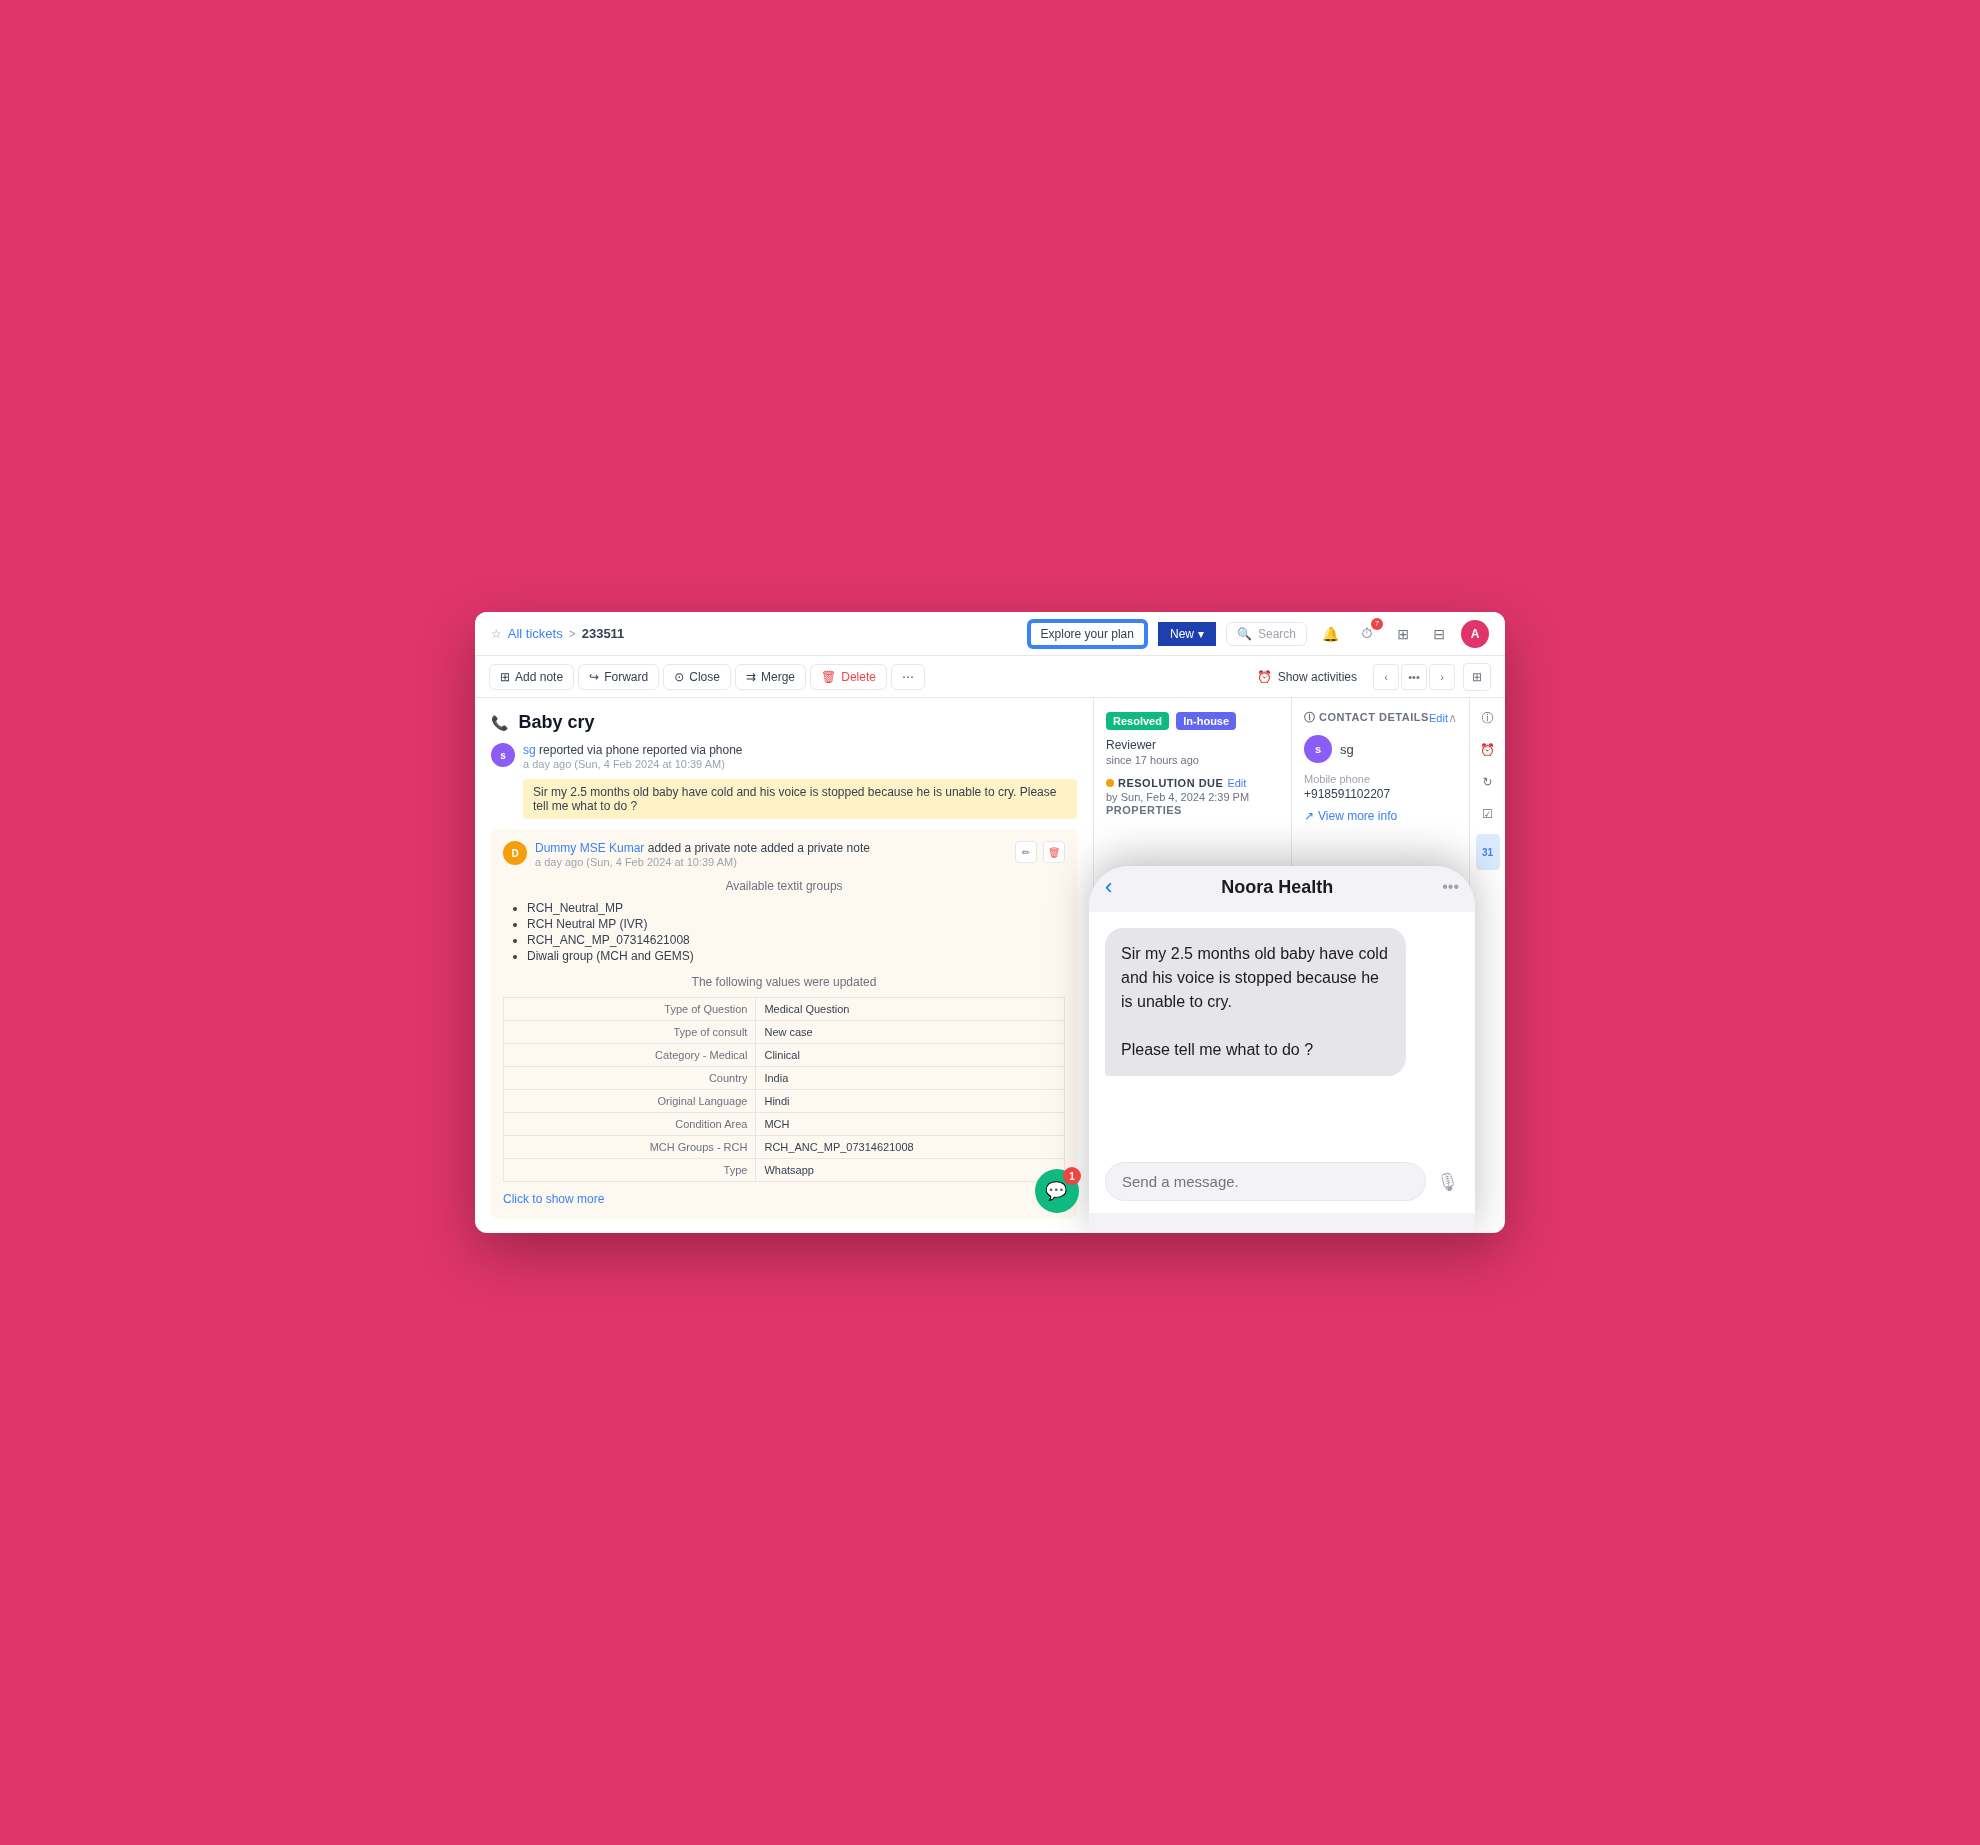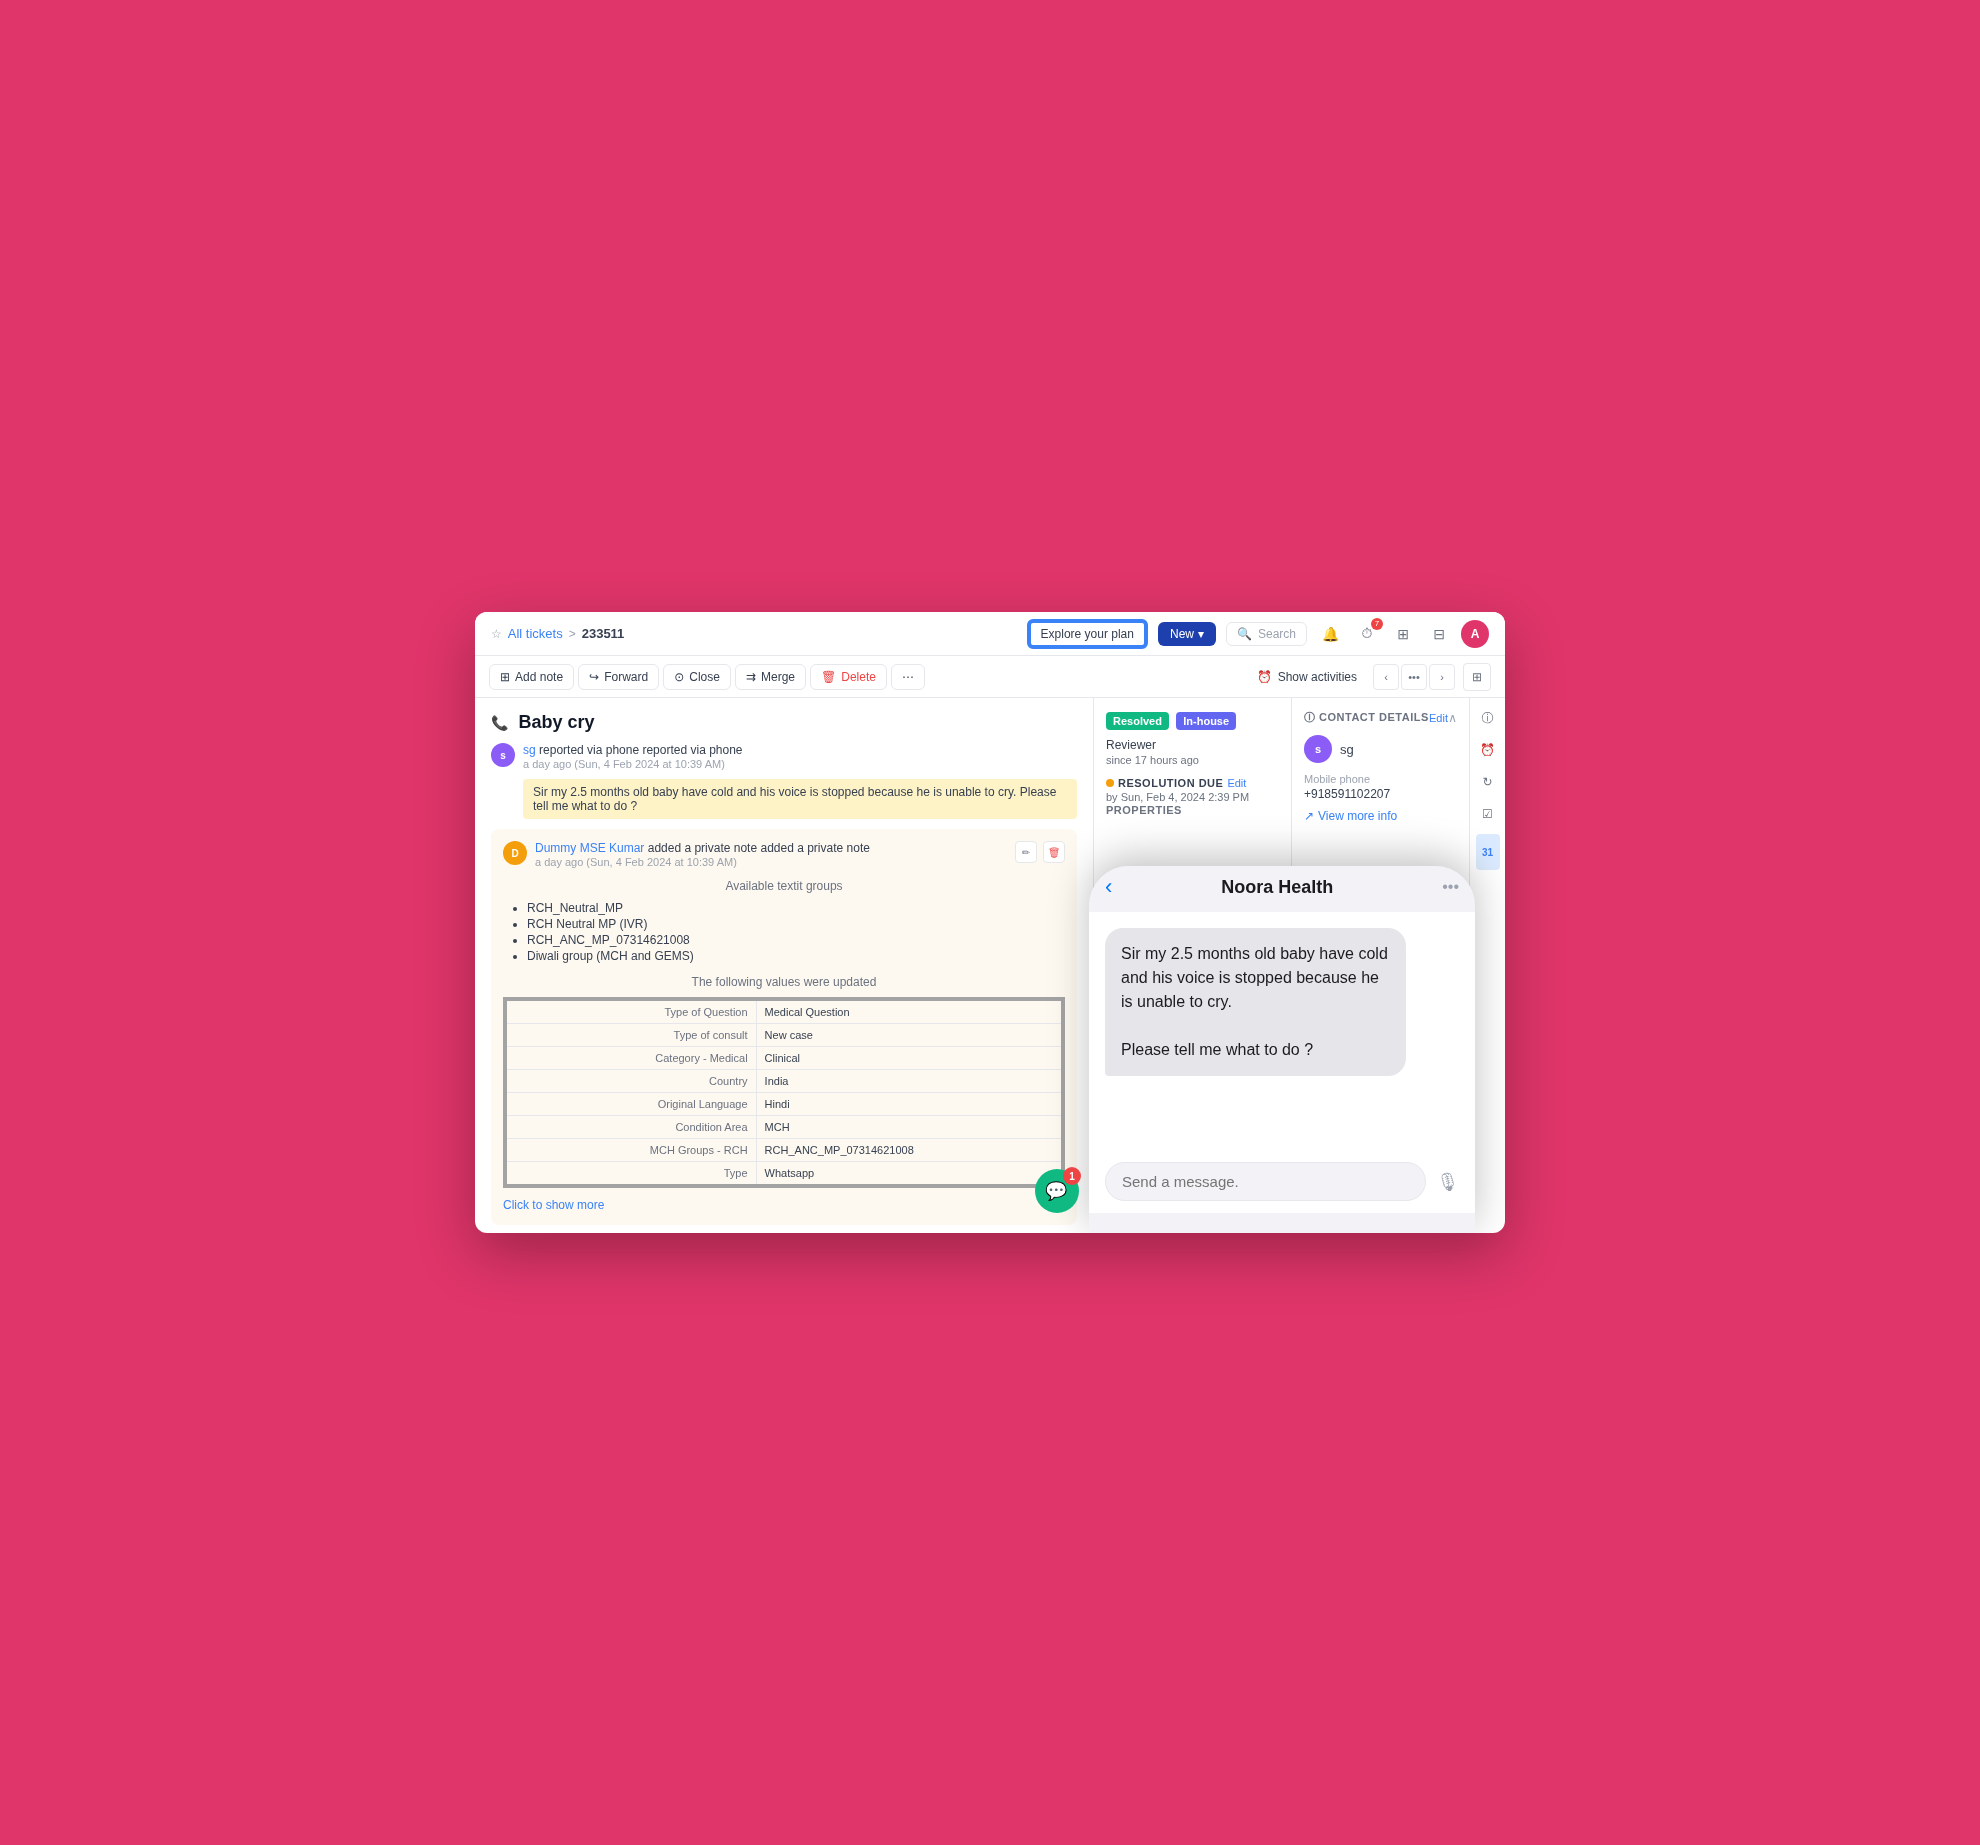--- a/index.html
+++ b/index.html
@@ -58,21 +58,21 @@
       border: 4px solid #3b82f6;
       border-radius: 6px;
       padding: 4px 10px;
       cursor: pointer;
       background: #fff;
     }
     .new-btn {
       background: #1e40af;
       color: #fff;
       border: none;
-      border-radius: 6px;
+      border-radius: 0;
       padding: 5px 12px;
       font-size: 12px;
       cursor: pointer;
       display: flex;
       align-items: center;
       gap: 4px;
     }
     .search-box {
       display: flex;
       align-items: center;
@@ -313,21 +313,21 @@
     .groups-list li { margin-bottom: 2px; }
 
     .values-updated {
       font-size: 12px;
       color: #6b7280;
       text-align: center;
       margin-bottom: 8px;
     }
     .values-table {
       width: 100%;
-      border: 4px solid #a3a3a3;
+      border: 1px solid #a3a3a3;
       border-collapse: collapse;
       font-size: 11px;
     }
     .values-table td {
       padding: 5px 8px;
       border: 1px solid #e5e7eb;
     }
     .values-table .label-col {
       color: #6b7280;
       font-weight: 500;

